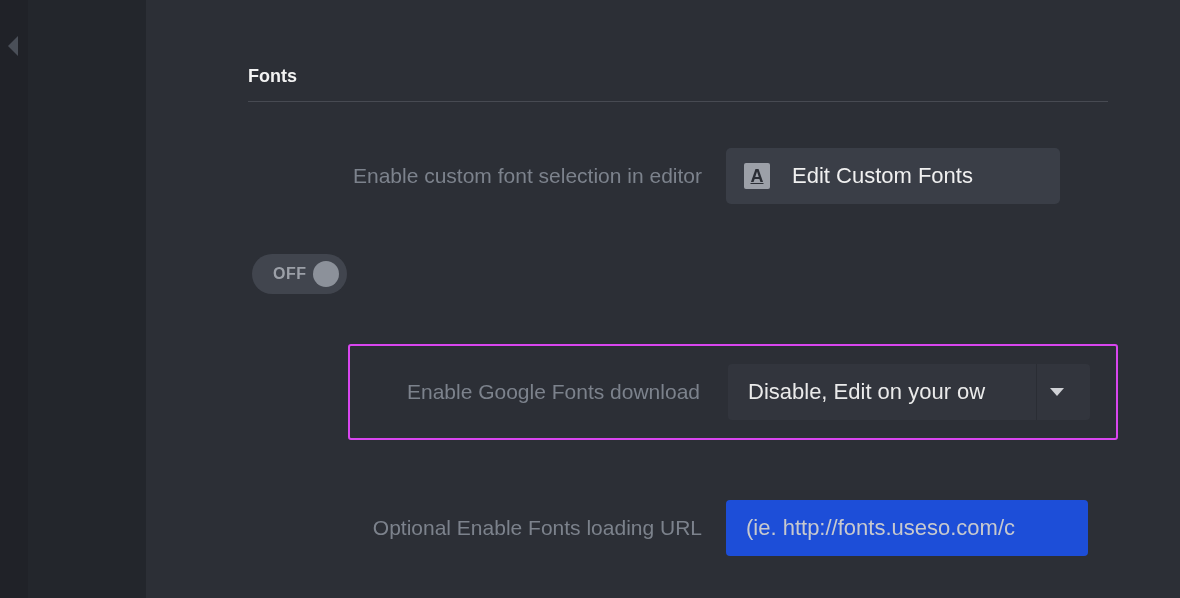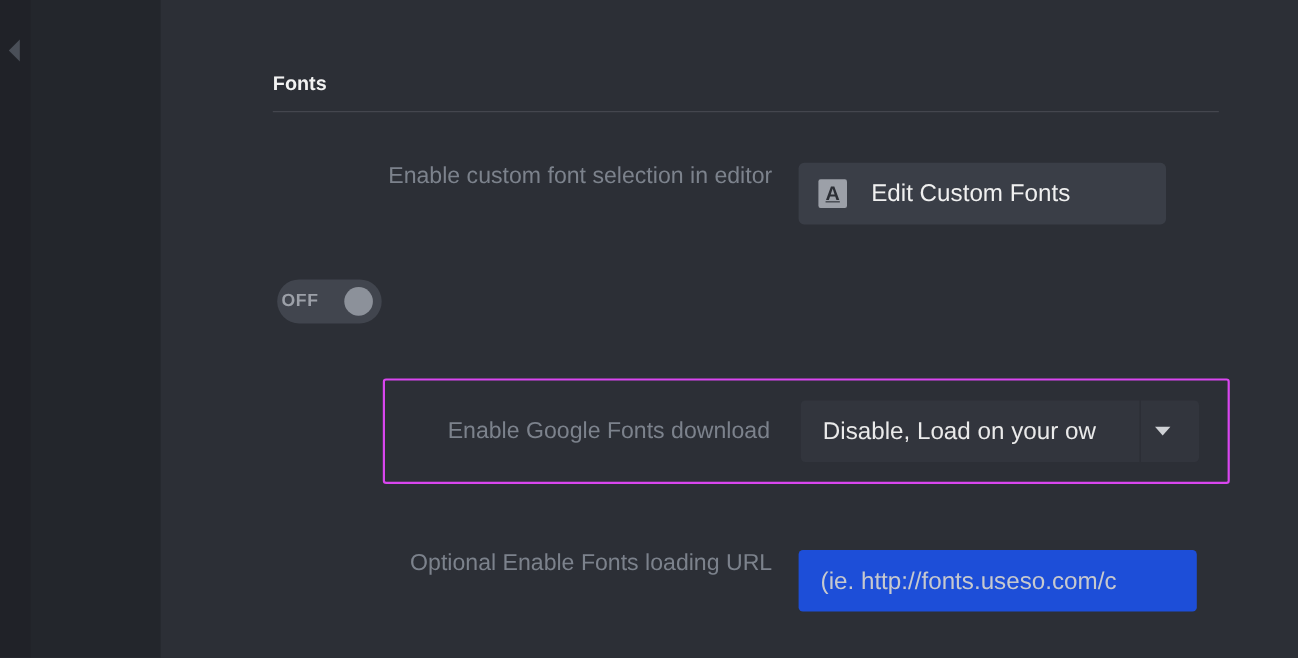--- a/index.html
+++ b/index.html
@@ -56,21 +56,21 @@
       margin-bottom: 14px;
     }
     .hr {
       height: 1px;
       background: #474a52;
       margin-bottom: 46px;
       width: 860px;
     }
     .row {
       display: flex;
-      align-items: flex-start;
+      align-items: center;
       width: 860px;
       margin-bottom: 50px;
     }
     .label-col {
       flex: 0 0 478px;
       color: #7c828c;
       font-size: 21px;
       text-align: right;
       padding-right: 24px;
     }
@@ -116,21 +116,21 @@
       align-items: center;
       position: relative;
       cursor: pointer;
       margin-left: 4px;
     }
     .toggle-label {
       color: #9ca0a8;
       font-size: 16px;
       font-weight: 600;
       position: absolute;
-      left: 4px;
+      left: 21px;
       letter-spacing: 0.5px;
     }
     .toggle-knob {
       width: 26px;
       height: 26px;
       background: #8c919a;
       border-radius: 50%;
       position: absolute;
       right: 8px;
     }
@@ -229,21 +229,21 @@
         <span class="toggle-label">OFF</span>
         <span class="toggle-knob"></span>
       </div>
     </div>
   </div>
 
   <div class="highlight-wrap">
     <div class="label-col">Enable Google Fonts download</div>
     <div class="control-col">
       <div class="select">
-        <span class="select-text">Disable, Load on your ow</span>
+        <span class="select-text">Disable, Edit on your ow</span>
         <div class="select-arrow-box">
           <span class="select-arrow"></span>
         </div>
       </div>
     </div>
   </div>
 
   <div class="row">
     <div class="label-col">Optional Enable Fonts loading URL</div>
     <div class="control-col">

